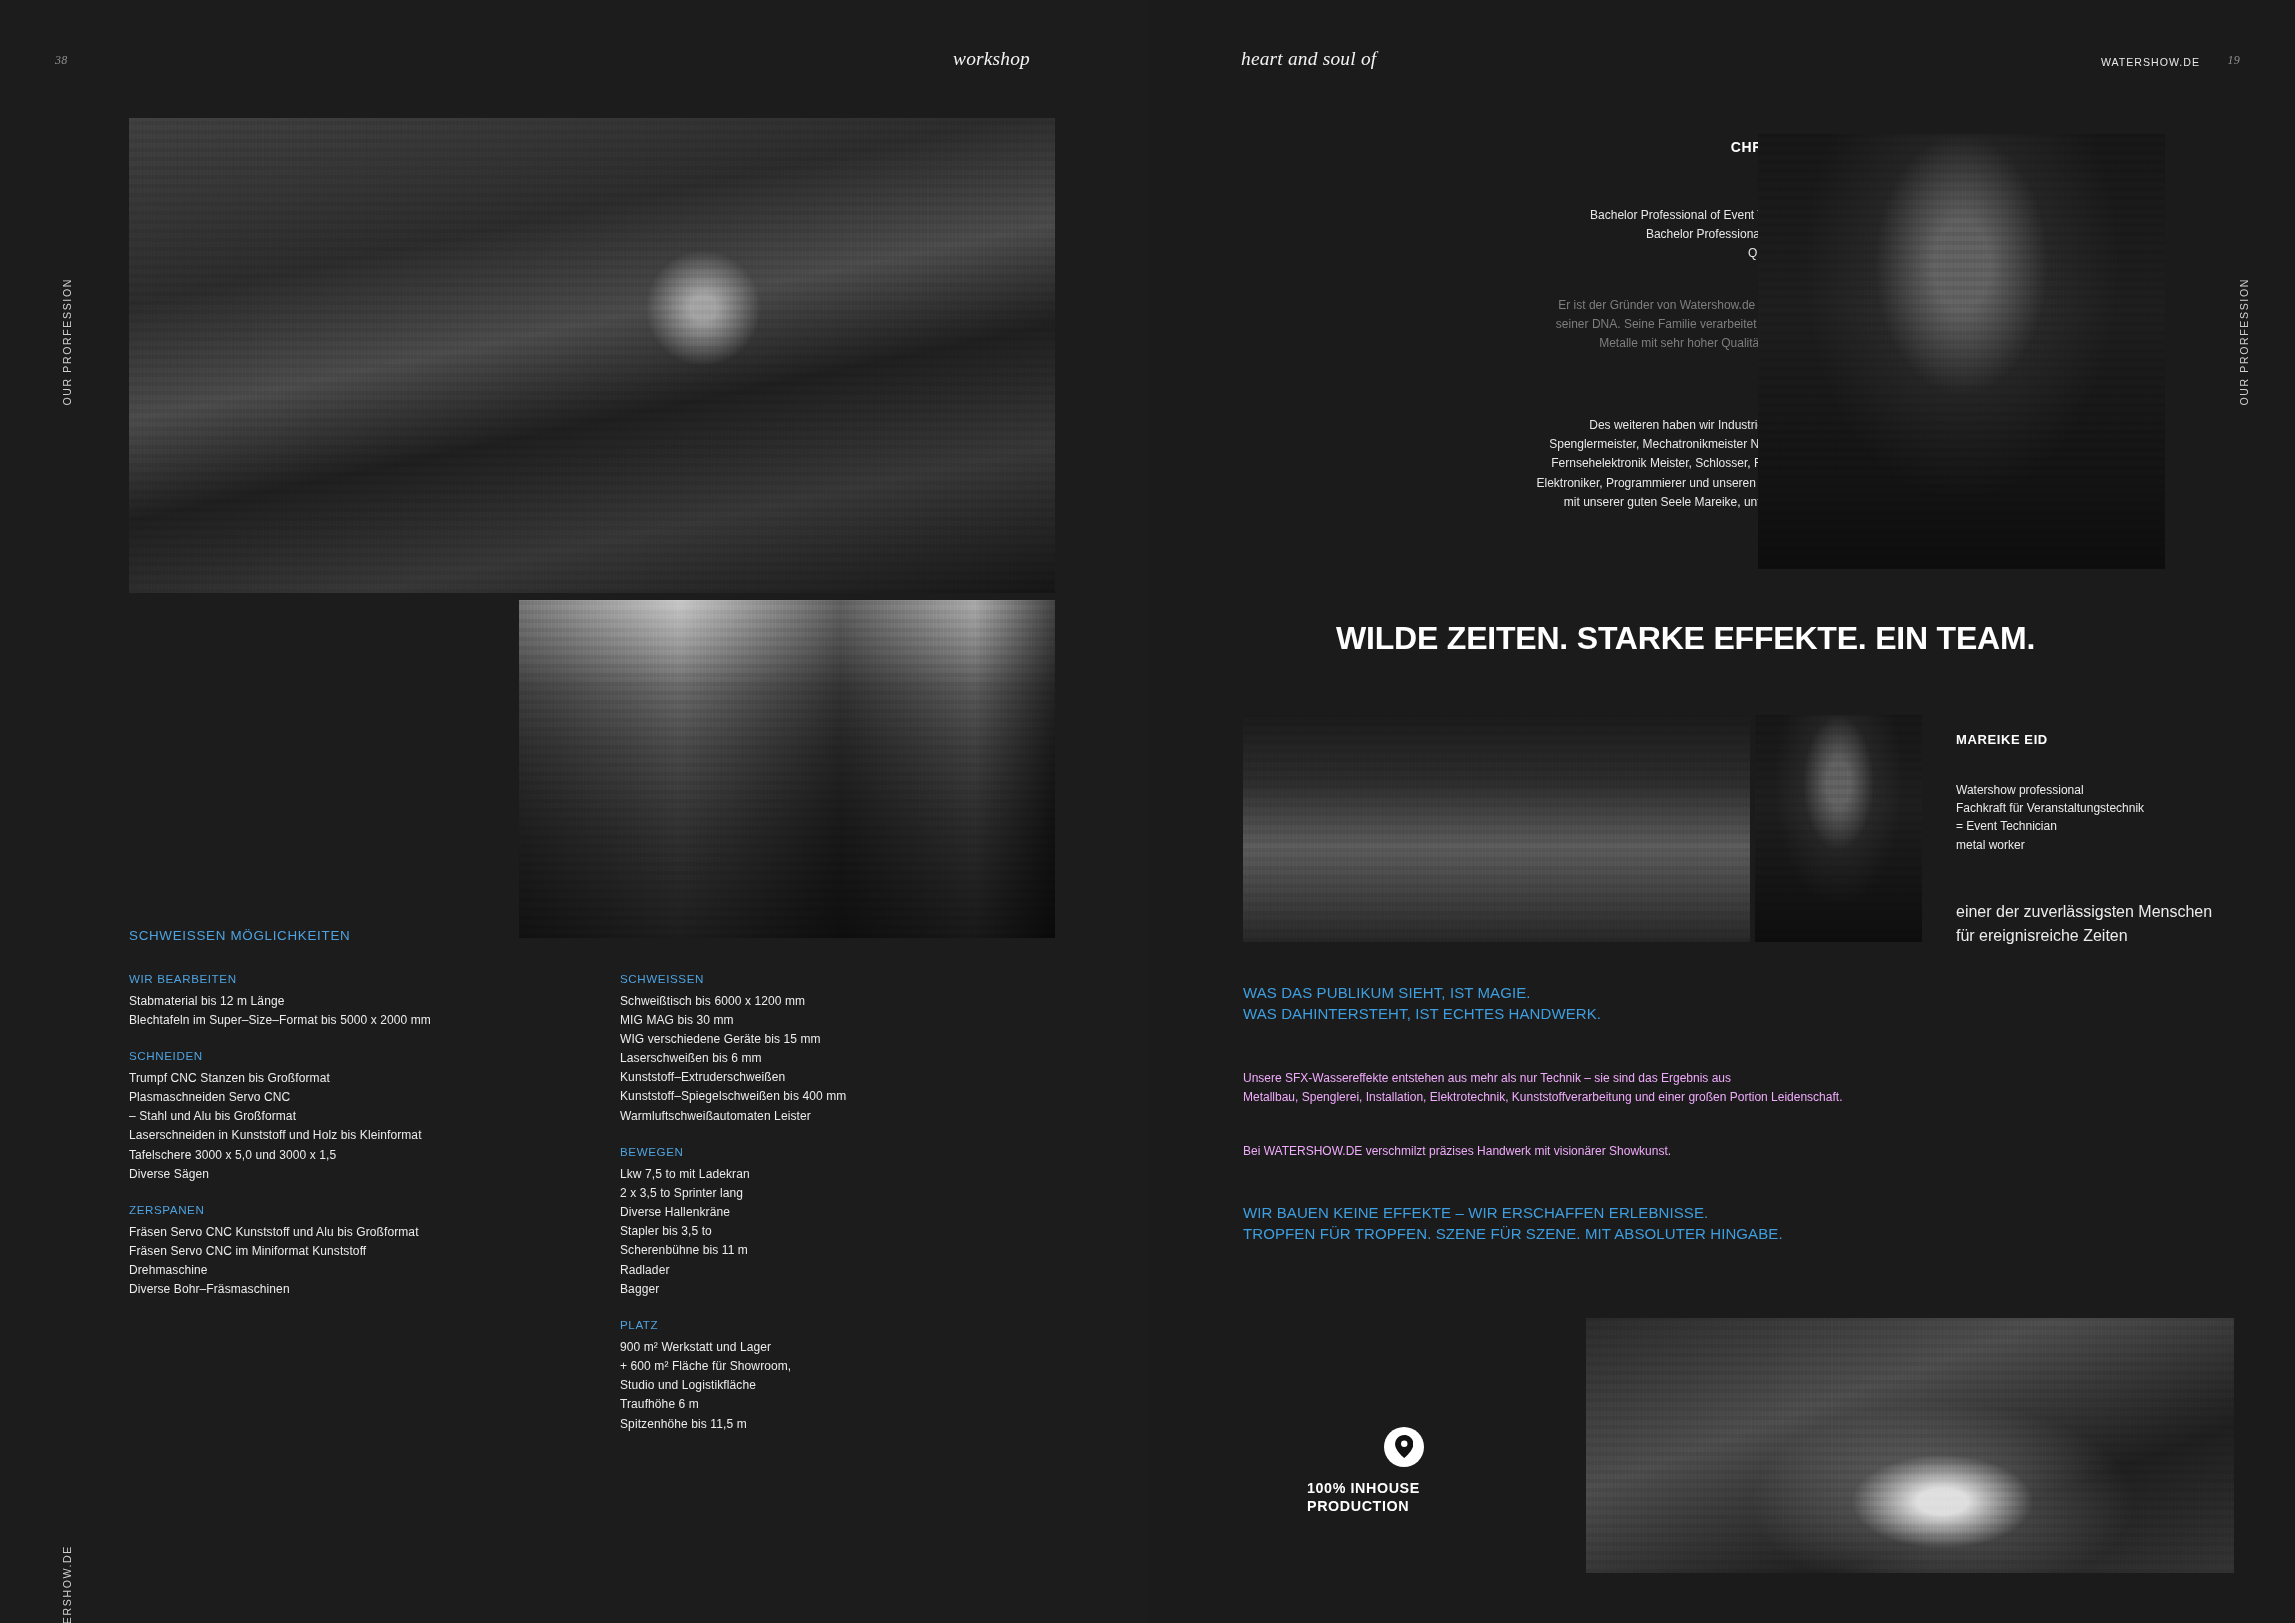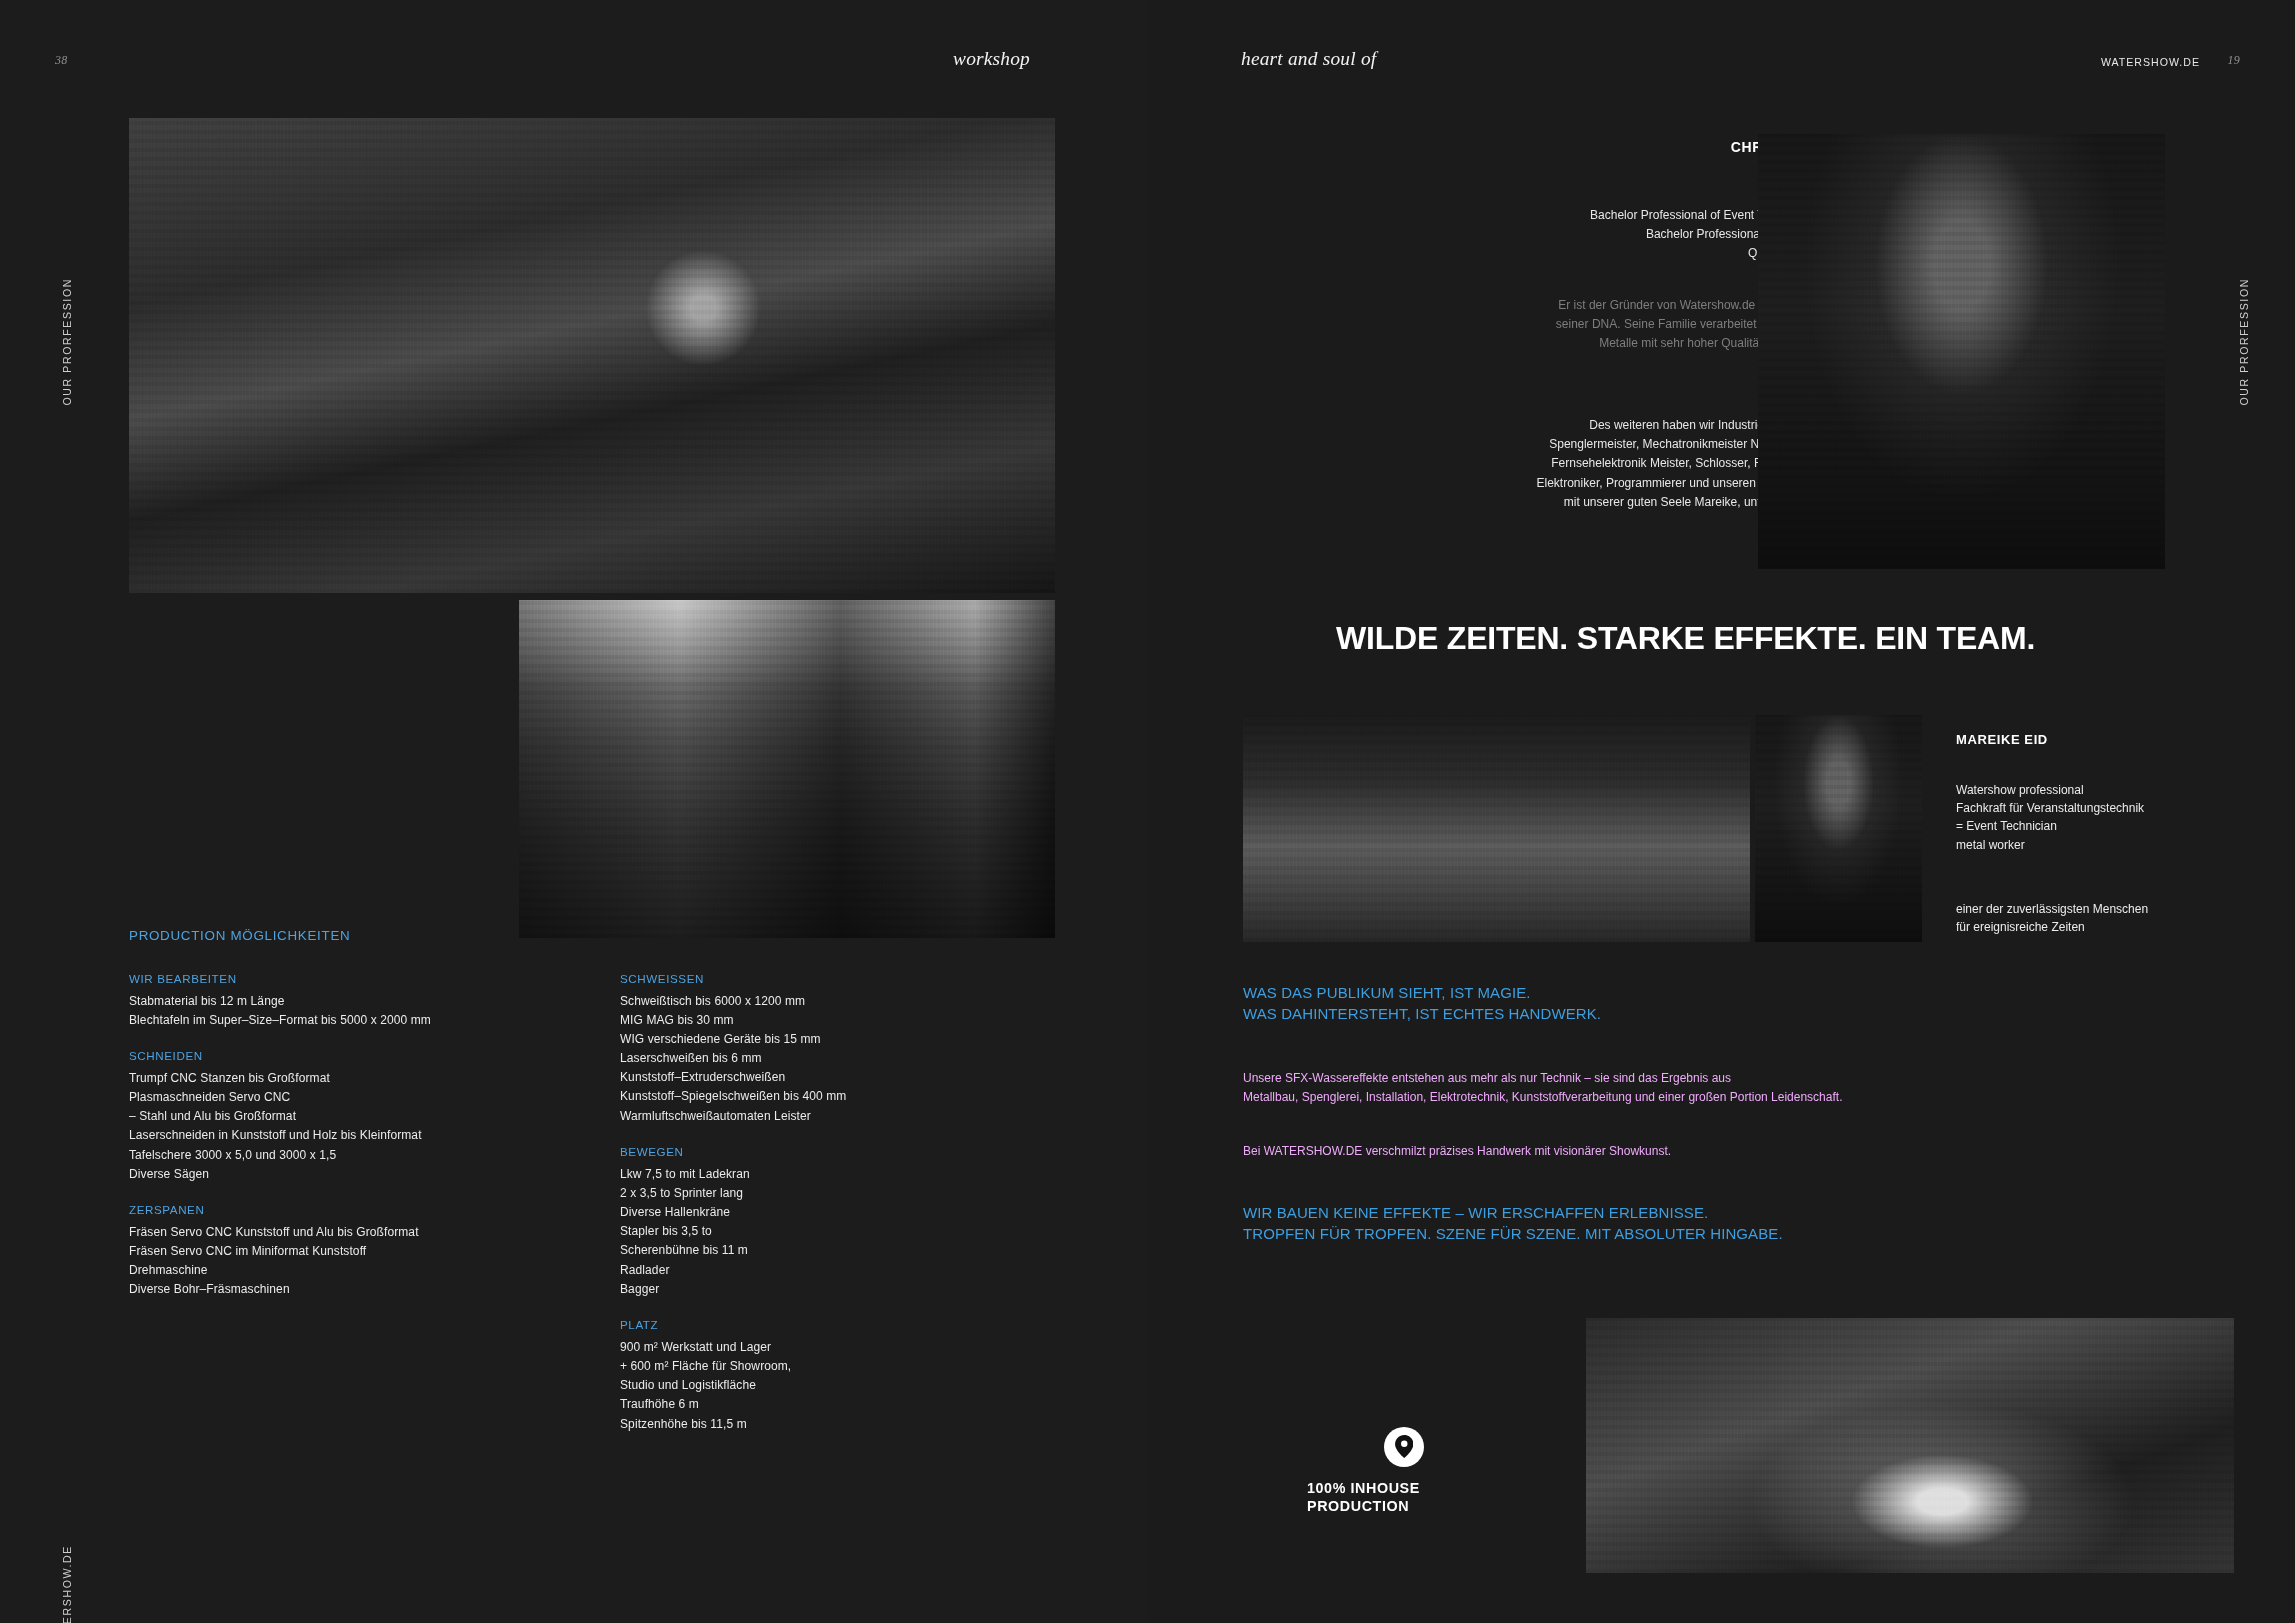--- a/index.html
+++ b/index.html
@@ -225,21 +225,21 @@
     color: #ececec;
     font-size: 12px;
     line-height: 1.52;
     white-space: pre-line;
   }
   .mareike-note {
     position: absolute;
     left: 1956px; top: 900px;
     width: 296px;
     color: #ececec;
-    font-size: 12px;
+    font-size: 16px;
     line-height: 1.52;
     white-space: pre-line;
   }
 
   .blue-head {
     position: absolute;
     color: #3e9fe0;
     font-size: 15px;
     font-weight: normal;
     line-height: 1.42;
@@ -300,21 +300,21 @@
   <div class="vtab vtab-right">OUR PRORFESSION</div>
   <div class="vtab vtab-bottom-left">WATERSHOW.DE</div>
 
   <div class="photo ph-grad-1" style="left:129px; top:118px; width:926px; height:475px;">
     <div class="photo-noise"></div>
   </div>
   <div class="photo ph-grad-2" style="left:519px; top:600px; width:536px; height:338px;">
     <div class="photo-noise"></div>
   </div>
 
-  <div class="section-title" style="left:129px; top:928px;">PRODUCTION MÖGLICHKEITEN</div>
+  <div class="section-title" style="left:129px; top:928px;">SCHWEISSEN MÖGLICHKEITEN</div>
 
   <div class="col-tech-left">
     <div class="cat-block">
       <div class="cat-label">WIR BEARBEITEN</div>
       <div class="cat-list">Stabmaterial bis 12 m Länge
 Blechtafeln im Super–Size–Format bis 5000 x 2000 mm</div>
     </div>
     <div class="cat-block">
       <div class="cat-label">SCHNEIDEN</div>
       <div class="cat-list">Trumpf CNC Stanzen bis Großformat

